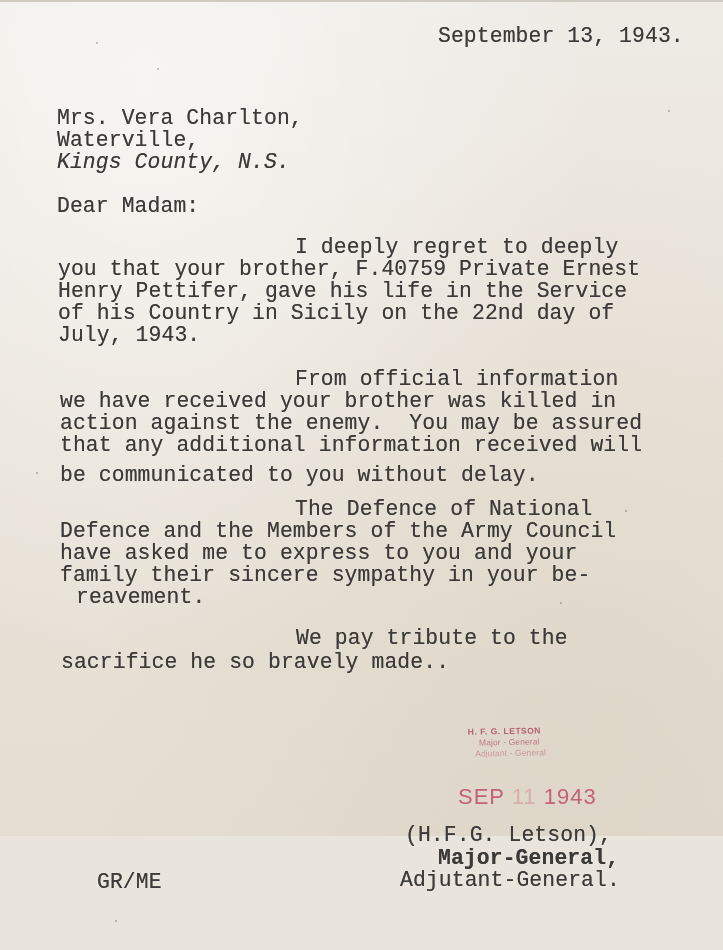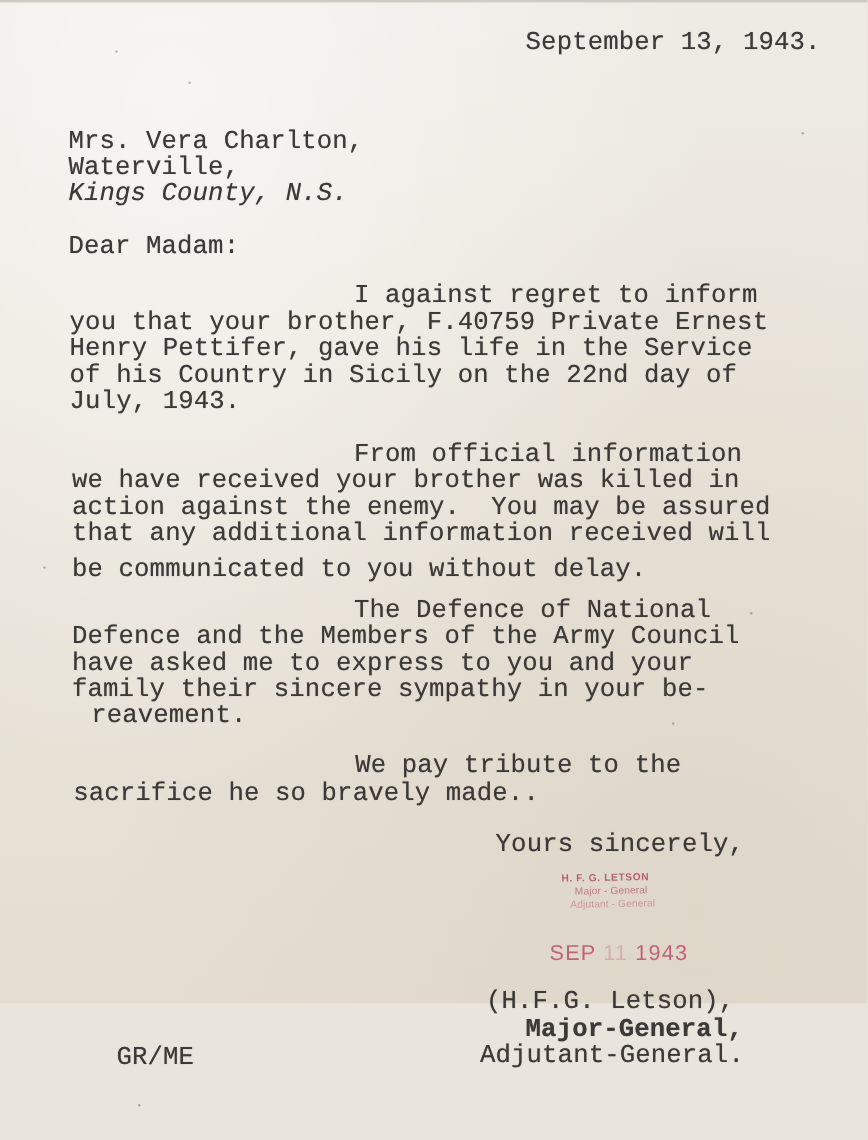--- a/index.html
+++ b/index.html
@@ -46,21 +46,21 @@
     }
     .stamp-sig .s1 { font-weight: bold; letter-spacing: 0.5px; }
     .stamp-sig .s2 { padding-left: 11px; opacity: 0.8; }
     .stamp-sig .s3 { padding-left: 7px; opacity: 0.55; }
     .stamp-date {
       position: absolute;
       left: 458px;
       top: 782px;
       font-family: "Liberation Sans", "DejaVu Sans", sans-serif;
       color: #c04c6a;
-      font-size: 18px;
+      font-size: 22px;
       letter-spacing: 1px;
       opacity: 0.85;
     }
     .stamp-date .faint { opacity: 0.35; }
     .speck {
       position: absolute;
       width: 2px;
       height: 2px;
       border-radius: 50%;
       background: rgba(90,85,75,0.45);
@@ -75,21 +75,21 @@
 
   <div>
     <div class="line" style="left:57px; top:105px;">Mrs. Vera Charlton,</div>
     <div class="line" style="left:57px; top:127px;">Waterville,</div>
     <div class="line" style="left:57px; top:149px;font-style:italic;">Kings County, N.S.</div>
   </div>
 
   <div class="line" style="left:57px; top:193px;">Dear Madam:</div>
 
   <div>
-    <div class="line" style="left:295px; top:234px;">I against regret to inform</div>
+    <div class="line" style="left:295px; top:234px;">I deeply regret to deeply</div>
     <div class="line" style="left:58px; top:256px;">you that your brother, F.40759 Private Ernest</div>
     <div class="line" style="left:58px; top:278px;">Henry Pettifer, gave his life in the Service</div>
     <div class="line" style="left:58px; top:300px;">of his Country in Sicily on the 22nd day of</div>
     <div class="line" style="left:58px; top:322px;">July, 1943.</div>
   </div>
 
   <div>
     <div class="line" style="left:295px; top:366px;">From official information</div>
     <div class="line" style="left:60px; top:388px;">we have received your brother was killed in</div>
     <div class="line" style="left:60px; top:410px;">action against the enemy.  You may be assured</div>
@@ -103,21 +103,20 @@
     <div class="line" style="left:60px; top:540px;">have asked me to express to you and your</div>
     <div class="line" style="left:60px; top:562px;">family their sincere sympathy in your be-</div>
     <div class="line" style="left:76px; top:584px;">reavement.</div>
   </div>
 
   <div>
     <div class="line" style="left:296px; top:625px;">We pay tribute to the</div>
     <div class="line" style="left:61px; top:649px;">sacrifice he so bravely made..</div>
   </div>
 
-  <div class="line" style="left:413px; top:691px;">Yours sincerely,</div>
 
   <div class="stamp-sig">
     <div class="s1">H. F. G. LETSON</div>
     <div class="s2">Major - General</div>
     <div class="s3">Adjutant - General</div>
   </div>
 
   <div class="stamp-date">
     <span>SEP</span>
     <span class="faint">11</span>

